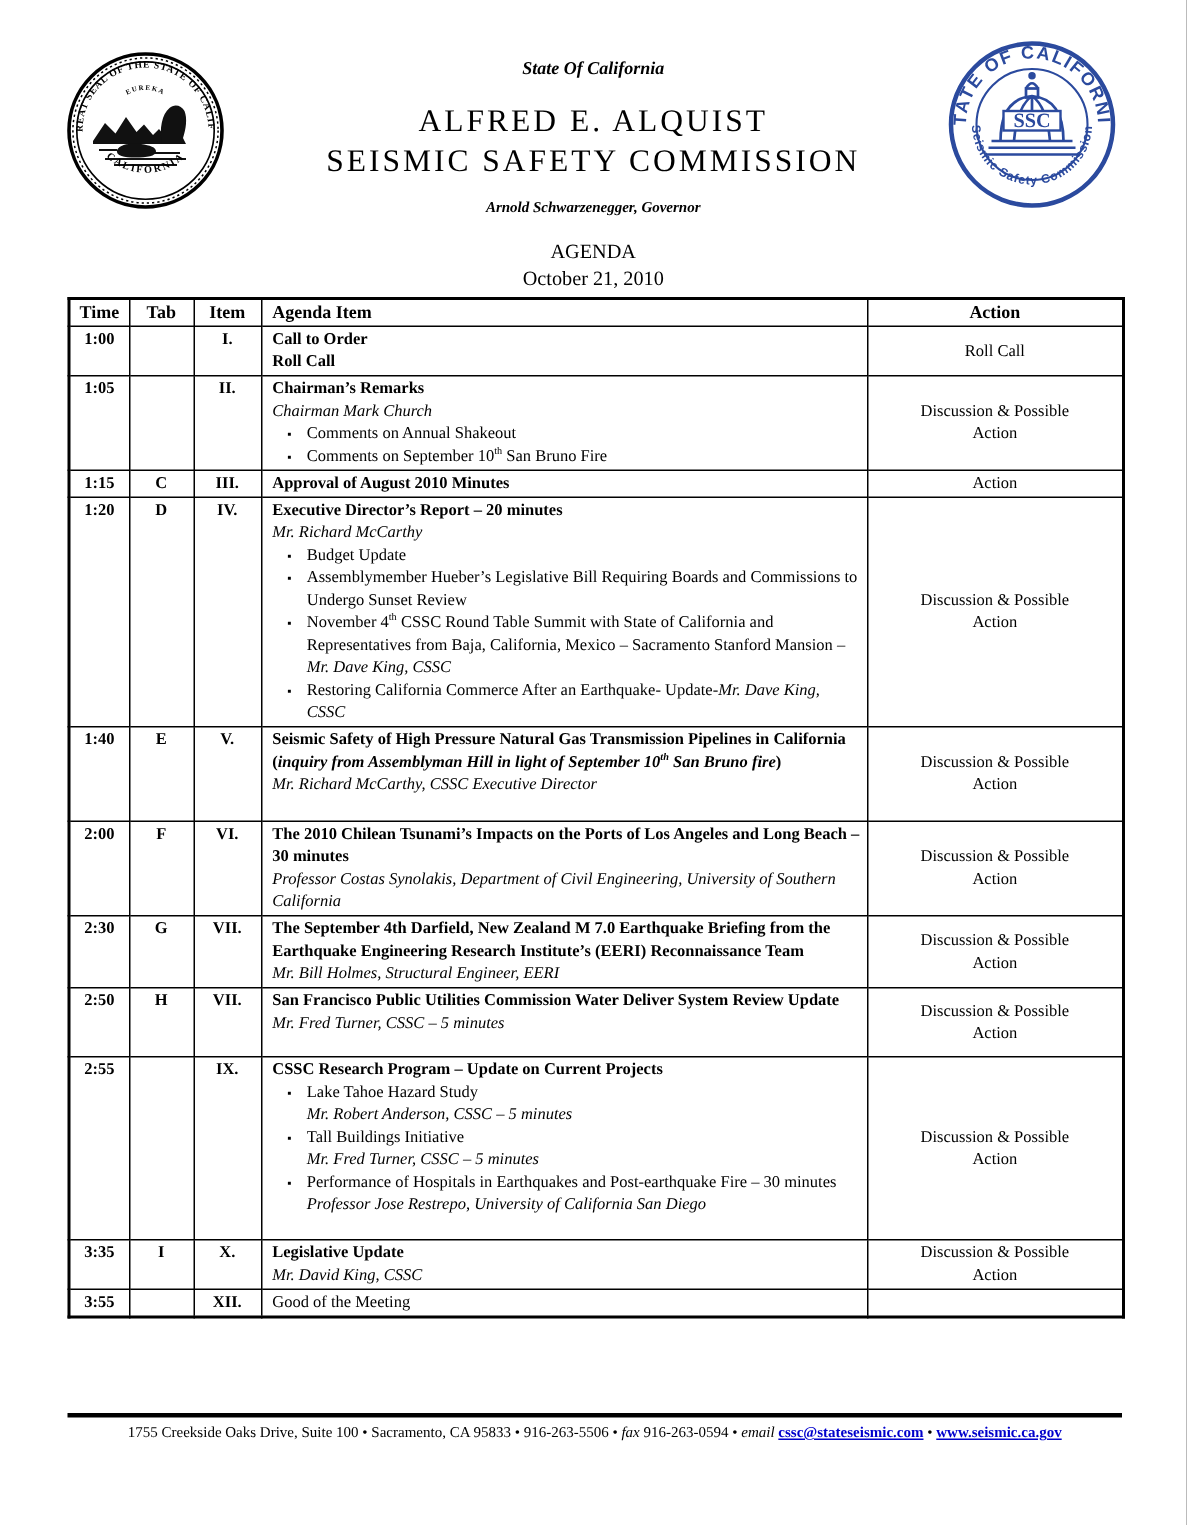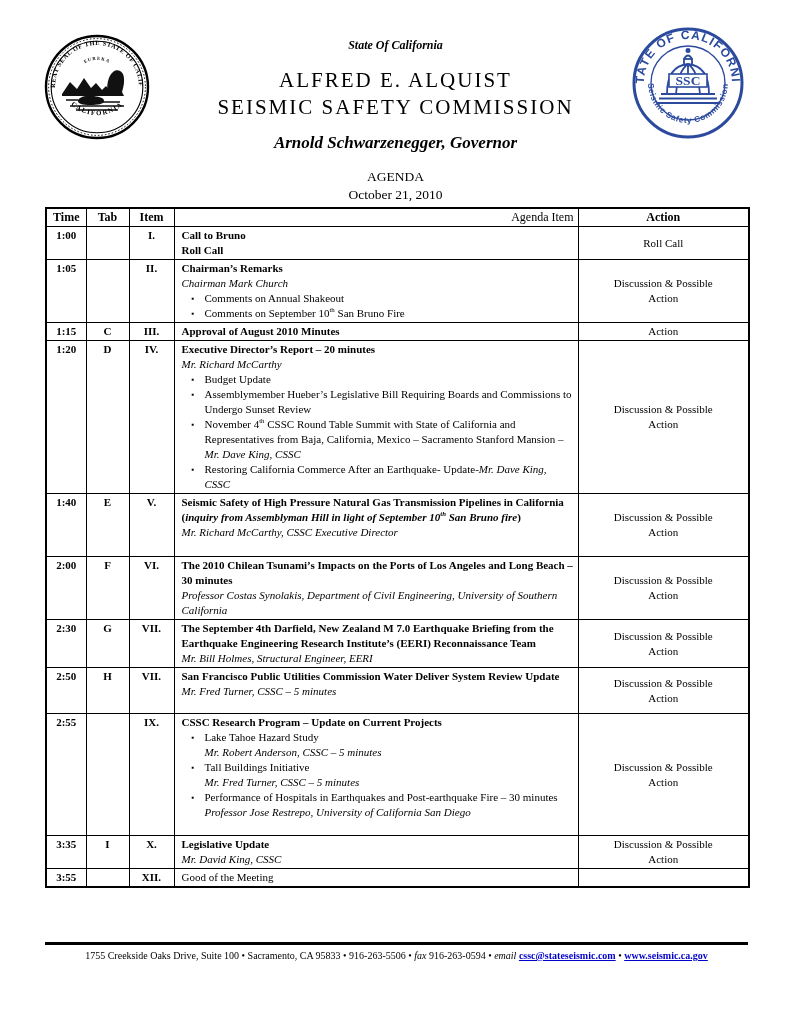--- a/index.html
+++ b/index.html
@@ -4,37 +4,37 @@
 <style>
   html,body{margin:0;padding:0;background:#888;}
   .page{width:791px;height:1024px;background:#fff;position:relative;margin:0 auto;
         font-family:"Liberation Serif", serif;color:#000;overflow:hidden;}
   
   .hdr{position:relative;padding-top:38px;text-align:center;}
   .seal{position:absolute;left:44px;top:34px;}
   .ssclogo{position:absolute;right:46px;top:26px;}
   .state-line{font-size:12px;font-weight:bold;font-style:italic;margin-bottom:14px;}
   .big-title{font-size:21px;letter-spacing:2px;line-height:27px;}
-  .governor{font-size:17px;font-weight:bold;font-style:italic;margin-top:12px;}
+  .governor{font-size:10px;font-weight:bold;font-style:italic;margin-top:12px;}
   .agenda-title{font-size:13.5px;margin-top:16px;}
   .agenda-date{font-size:13.5px;margin-top:2px;}
   .agenda-loc{font-size:13.5px;margin-top:2px;}
   
   table.agenda{border-collapse:collapse;table-layout:fixed;width:703px;margin:4px 0 0 45px;}
   table.agenda th, table.agenda td{border:1.6px solid #000;padding:1px 4px;
         font-size:11px;line-height:15px;vertical-align:top;overflow:hidden;}
   table.agenda{border:2.5px solid #000;}
   th{font-size:12px !important;}
   .col-time{font-weight:bold;text-align:center;padding-left:4px !important;}
   .col-tab{font-weight:bold;text-align:center;}
   .col-item{font-weight:bold;text-align:center;}
   .col-agenda{text-align:left;padding-left:7px !important;padding-right:4px !important;}
   .col-action{text-align:center;vertical-align:middle !important;}
   th.col-time,th.col-tab,th.col-item,th.col-action{text-align:center;font-weight:bold;}
-  th.col-agenda{text-align:right;font-weight:normal;}
+  th.col-agenda{text-align:left;font-weight:bold;}
   .action-inner{max-width:124px;margin:0 auto;}
   .ln{min-height:15px;}
   .ln.bullet{display:flex;padding-left:10px;}
   .blt{flex:none;width:13px;font-size:8px;line-height:15px;}
   .btxt{flex:1;}
   .ln.cont{padding-left:23px;}
   .sg-b{font-weight:bold;}
   .sg-i{font-style:italic;}
   .sup{vertical-align:super;font-size:0.62em;line-height:0;}
   
@@ -128,21 +128,21 @@
         <th class="col-agenda">Agenda Item</th>
         <th class="col-action">Action</th>
       </tr>
     </thead>
     <tbody>
         <tr style="height: 31px;">
           <td class="col-time">1:00</td>
           <td class="col-tab"></td>
           <td class="col-item">I.</td>
           <td class="col-agenda">
-            <div class="ln"><span class="sg-b">Call to Bruno</span></div>
+            <div class="ln"><span class="sg-b">Call to Order</span></div>
             <div class="ln"><span class="sg-b">Roll Call</span></div>
           </td>
           <td class="col-action">
             <div class="action-inner">Roll Call</div>
           </td>
         </tr>
         <tr style="height: 61px;">
           <td class="col-time">1:05</td>
           <td class="col-tab"></td>
           <td class="col-item">II.</td>

